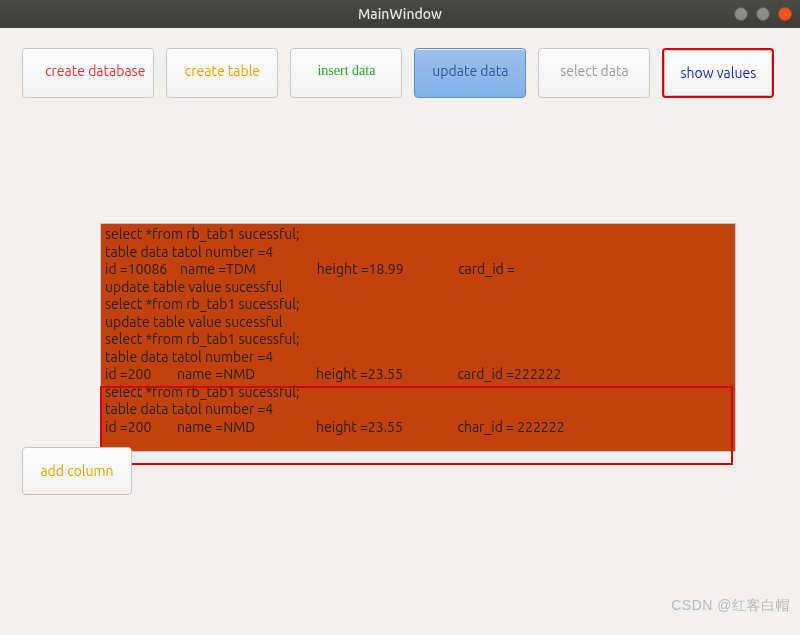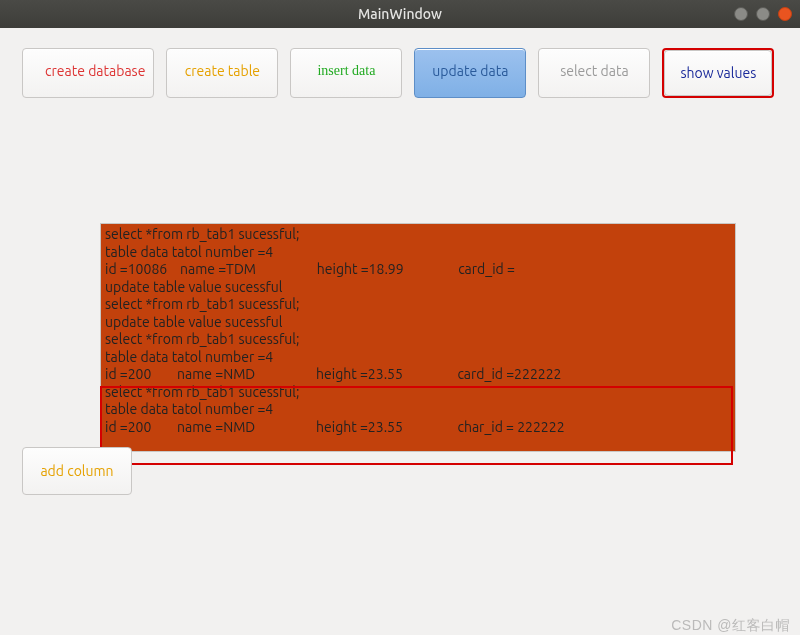--- a/index.html
+++ b/index.html
@@ -122,21 +122,21 @@
     color: #e5a100;
     font-size: 14px;
     display: flex;
     align-items: center;
     justify-content: center;
     cursor: pointer;
   }
   .watermark {
     position: absolute;
     right: 10px;
-    bottom: 0;
+    bottom: 20px;
     color: rgba(120,120,120,0.45);
     font-size: 14px;
     font-family: Arial, sans-serif;
     letter-spacing: 0.5px;
   }
 </style>
 </head>
 <body>
 
 <div class="titlebar">

